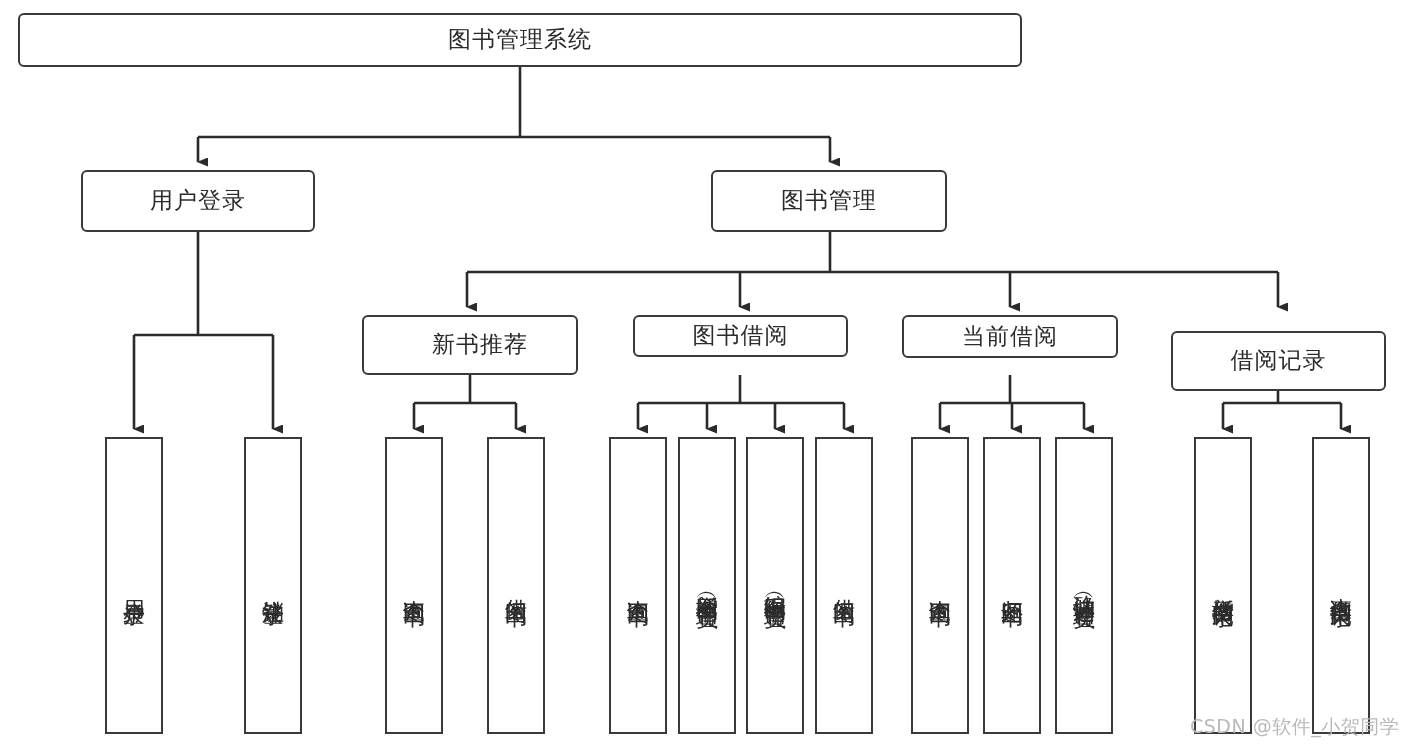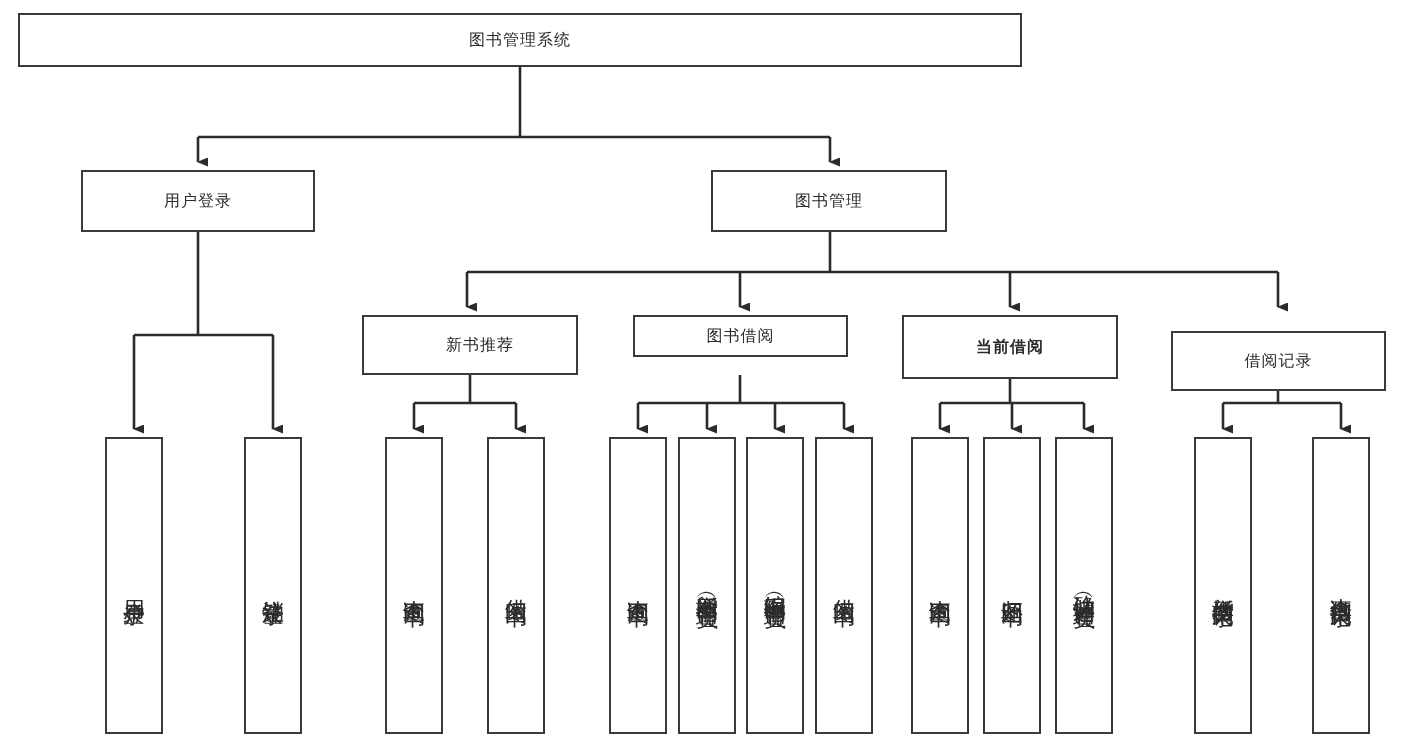--- a/index.html
+++ b/index.html
@@ -21,24 +21,25 @@
     position: absolute;
     box-sizing: border-box;
     border: 2px solid #3a3a3a;
     background: #ffffff;
     display: flex;
     align-items: center;
     justify-content: center;
     color: #2b2b2b;
   }
   .node.horiz {
-    font-size: 16px;
+    font-size: 23px;
     letter-spacing: 1px;
     line-height: 1.1;
     white-space: nowrap;
+    border-radius: 6px;
   }
   .node.vert {
     writing-mode: vertical-rl;
     text-orientation: upright;
     font-size: 22px;
     line-height: 1.18;
     letter-spacing: 2px;
     text-align: center;
     padding: 4px 0;
   }
@@ -122,21 +123,21 @@
       </div>
       <div class="node horiz" style="left: 711px; top: 170px; width: 236px; height: 62px; text-align: right;">
         <span class="">图书管理</span>
       </div>
       <div class="node horiz" style="left: 362px; top: 315px; width: 216px; height: 60px; padding-left: 20px;">
         <span class="">新书推荐</span>
       </div>
       <div class="node horiz" style="left: 633px; top: 315px; width: 215px; height: 42px;">
         <span class="">图书借阅</span>
       </div>
-      <div class="node horiz" style="left: 902px; top: 315px; width: 216px; height: 64px; font-weight: bold;">
+      <div class="node horiz" style="left: 902px; top: 315px; width: 216px; height: 43px;">
         <span class="">当前借阅</span>
       </div>
       <div class="node horiz" style="left: 1171px; top: 315px; width: 215px; height: 60px; margin-top: 16px;">
         <span class="">借阅记录</span>
       </div>
       <div class="node vert" style="left: 105px; top: 437px; width: 58px; height: 297px;">
         <span class="vtext">用户登录</span>
       </div>
       <div class="node vert" style="left: 244px; top: 437px; width: 58px; height: 297px;">
         <span class="vtext">注销登录</span>
@@ -169,14 +170,15 @@
         <span class="vtext">确认归还（管理员）</span>
       </div>
       <div class="node vert" style="left: 1194px; top: 437px; width: 58px; height: 297px;">
         <span class="vtext">新增借阅记录</span>
       </div>
       <div class="node vert" style="left: 1312px; top: 437px; width: 58px; height: 297px;">
         <span class="vtext">查询借阅记录</span>
       </div>
     </div>
 
+  <div class="watermark">CSDN @软件_小贺同学</div>
 
 </div>
 
 </body></html>

